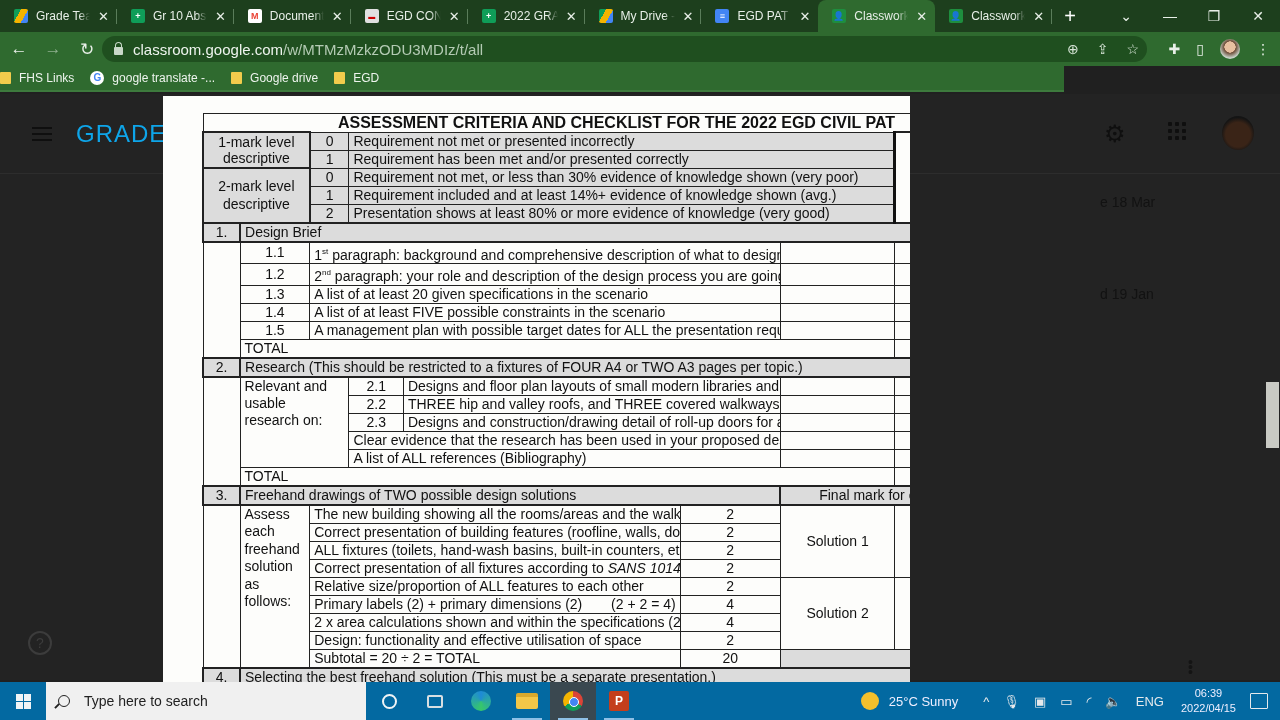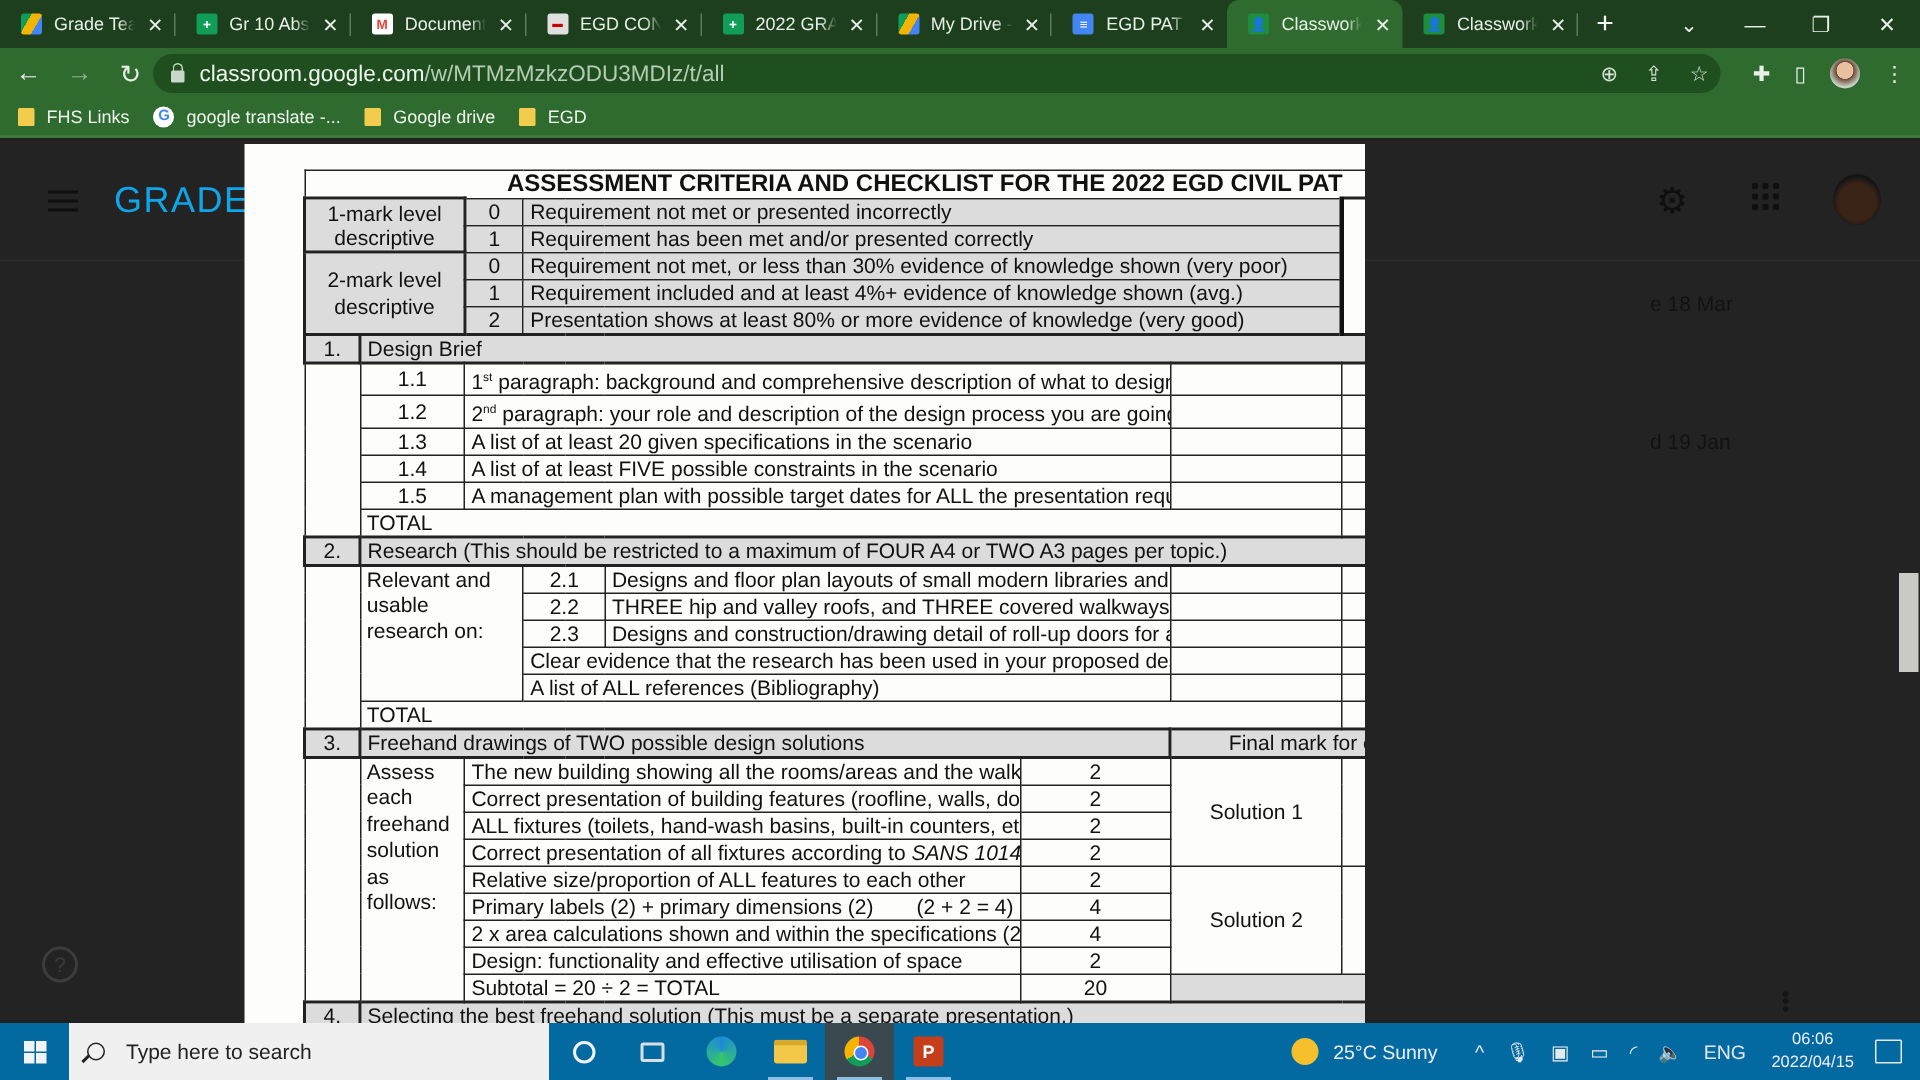--- a/index.html
+++ b/index.html
@@ -19,21 +19,21 @@
 .nav{color:#e8efe8;font-size:17px;width:30px;text-align:center;margin-left:4px}
 .nav.dim{color:#8fb08f}
 .omni{position:absolute;left:102px;top:4px;width:1045px;height:26px;border-radius:13px;background:#1f4f1f;display:flex;align-items:center;padding-left:12px}
 .omni .lock{width:9px;height:8px;background:#c8d8c8;border-radius:1px;position:relative;margin-right:10px;margin-top:4px}
 .omni .lock::before{content:"";position:absolute;left:1px;top:-5px;width:5px;height:5px;border:1.5px solid #c8d8c8;border-bottom:none;border-radius:4px 4px 0 0}
 .omni .url{color:#eef4ee;font-size:15px}
 .omni .url .dim{color:#b4cbb4}
 .omni .icons{position:absolute;right:8px;top:0;height:26px;display:flex;align-items:center;gap:18px;color:#d6e4d6;font-size:14px}
 .tb-right{position:absolute;right:10px;top:4px;height:26px;display:flex;align-items:center;gap:16px;color:#e8efe8;font-size:14px}
 .avatar-sm{width:20px;height:20px;border-radius:50%;background:radial-gradient(circle at 50% 40%,#e8c0a0 35%,#6b4a36 37%,#c9d3c9 70%)}
-.bookmarks{position:absolute;left:0;top:66px;width:1280px;height:26px;background:#2f6a2f;display:flex;align-items:center;padding-left:12px;gap:16px;border-bottom:2px solid #3d7a3d}
+.bookmarks{position:absolute;left:0;top:66px;width:1064px;height:26px;background:#2f6a2f;display:flex;align-items:center;gap:16px;border-bottom:2px solid #3d7a3d}
 .bm{display:flex;align-items:center;color:#eef4ee;font-size:12px}
 .folder{width:11px;height:12px;background:#f2cc4c;border-radius:1px;margin-right:8px}
 .gicon{width:14px;height:14px;border-radius:50%;background:#fff;color:#4285f4;font-size:10px;font-weight:bold;text-align:center;line-height:14px;margin-right:8px}
 
 .page{position:absolute;left:0;top:94px;width:1280px;height:586px;background:#232323}
 .gc-header{position:absolute;left:0;top:0;width:1280px;height:80px;border-bottom:1px solid #2d2d2d}
 .hamb{position:absolute;left:32px;top:33px;width:20px;height:14px;border-top:2px solid #0f0f0f;border-bottom:2px solid #0f0f0f}
 .hamb::after{content:"";position:absolute;left:0;top:4px;width:20px;height:2px;background:#0f0f0f}
 .gc-title{position:absolute;left:76px;top:26px;font-size:24px;color:#0ea5e9;letter-spacing:1px}
 .gc-gear{position:absolute;left:1104px;top:26px;font-size:24px;color:#0f0f0f}
@@ -235,21 +235,21 @@
         <td class="grey c">1</td>
         <td colspan="6" class="grey">Requirement has been met and/or presented correctly</td>
       </tr>
       <tr>
         <td colspan="2" rowspan="3" class="grey c thick" style="line-height:18px;white-space:normal"><b>2-mark</b><span> level descriptive</span></td>
         <td class="grey c">0</td>
         <td colspan="6" class="grey"><span>Requirement not met, or </span><b>less than 30%</b><span> evidence of knowledge shown (very poor)</span></td>
       </tr>
       <tr>
         <td class="grey c">1</td>
-        <td colspan="6" class="grey"><span>Requirement included and </span><b>at least 4%+</b><span> evidence of knowledge shown (avg.)</span></td>
+        <td colspan="6" class="grey"><span>Requirement included and </span><b>at least 14%+</b><span> evidence of knowledge shown (avg.)</span></td>
       </tr>
       <tr>
         <td class="grey c">2</td>
         <td colspan="6" class="grey"><span>Presentation shows </span><b>at least 80% or more</b><span> evidence of knowledge (very good)</span></td>
       </tr>
 
       <tr class="grey">
         <td class="c thick">1.</td>
         <td colspan="11" class="thick"><b>Design Brief</b></td>
       </tr>
@@ -290,21 +290,21 @@
             <td></td>
           </tr>
       <tr>
             <td colspan="8" class="r"><b>TOTAL</b></td>
             <td class="c"><b>10</b></td>
             <td></td>
           </tr>
 
       <tr class="grey">
         <td class="c thick">2.</td>
-        <td colspan="11" class="thick"><b>Research</b><span> (This should be restricted to a </span><b>maximum</b><span> of FOUR A4 or TWO A3 pages per topic.)</span></td>
+        <td colspan="11" class="thick"><b>Research</b><span> (This should be restricted to a </span><b>fixtures</b><span> of FOUR A4 or TWO A3 pages per topic.)</span></td>
       </tr>
       <tr>
         <td rowspan="6"></td>
         <td colspan="2" rowspan="5" style="vertical-align:top;border-bottom:none;line-height:17px;white-space:normal"><b>Relevant</b><span> and</span><br><b>usable</b><br><span>research on:</span></td>
         <td colspan="2" class="c">2.1</td>
         <td colspan="3">Designs and floor plan layouts of small modern libraries and media centre</td>
         <td></td>
             <td class="c">2</td>
             <td></td>
       </tr>
@@ -435,18 +435,18 @@
     <span class="sun"></span>
     <span class="weather">25°C  Sunny</span>
     <span class="ic">^</span>
     <span class="ic">🎙</span>
     <span class="ic">▣</span>
     <span class="ic">▭</span>
     <span class="ic">◜</span>
     <span class="ic">🔈</span>
     <span class="ic">ENG</span>
     <div class="clock">
-        <div>06:06</div>
+        <div>06:39</div>
         <div>2022/04/15</div>
       </div>
     <span class="notif"></span>
   </div>
 </div>
 
 </body></html>

